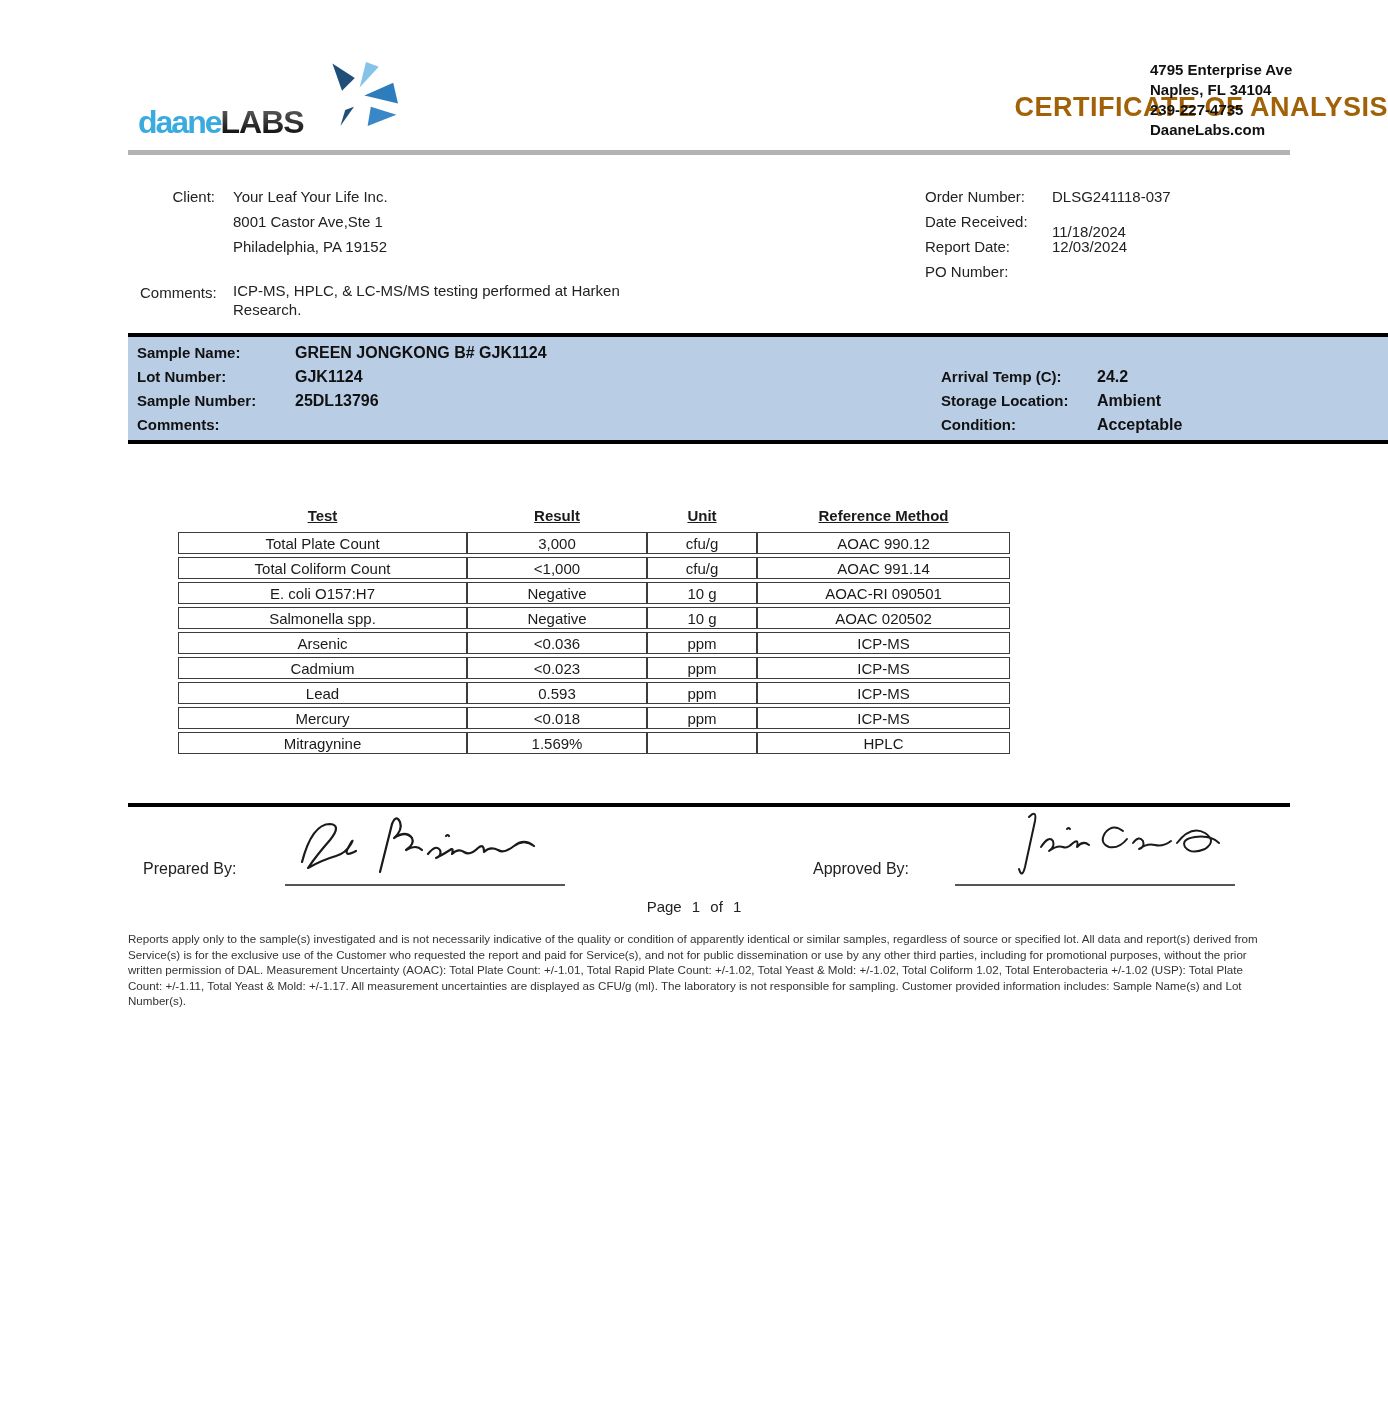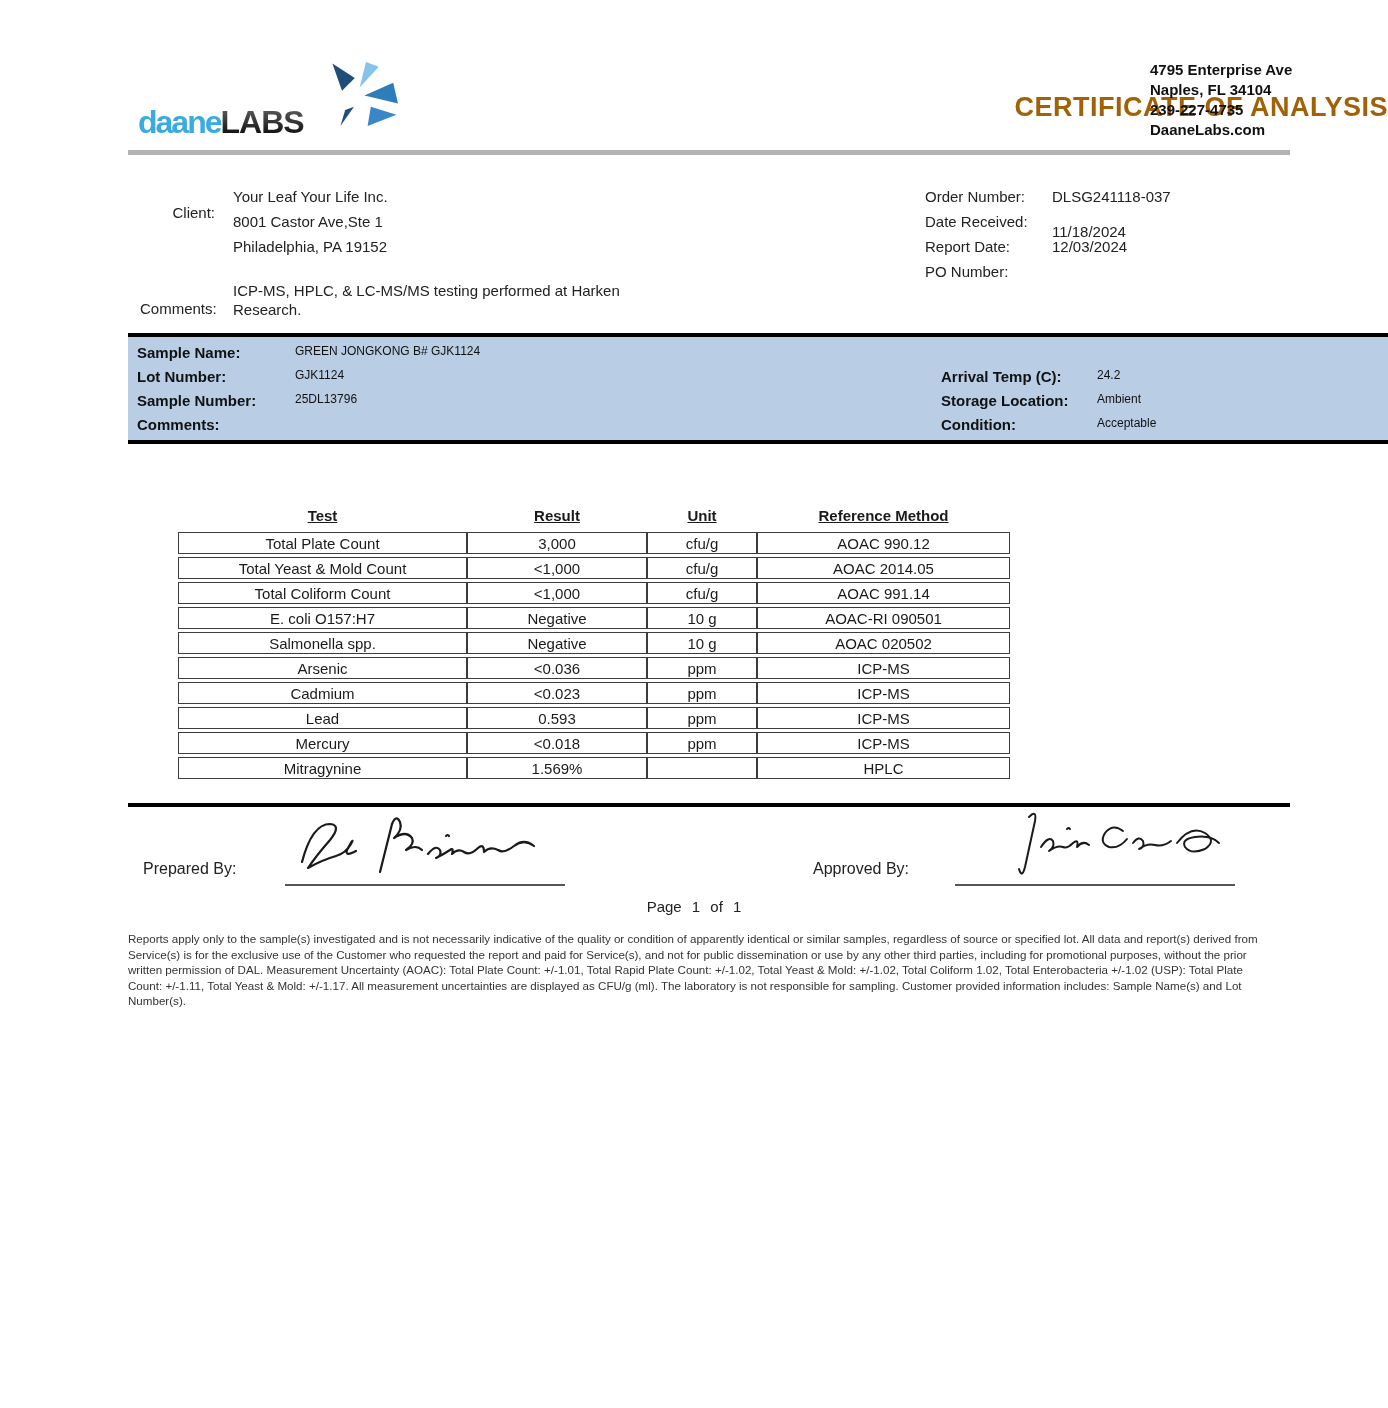--- a/index.html
+++ b/index.html
@@ -12,32 +12,32 @@
   .logo-text{position:absolute;left:0;bottom:8px;font-size:32px;font-weight:bold;letter-spacing:-2px;line-height:1;}
   .logo-daane{color:#3aabdf;font-weight:bold;}
   .logo-labs{color:#111;background:linear-gradient(#6a6a6a,#000);-webkit-background-clip:text;background-clip:text;-webkit-text-fill-color:transparent;font-weight:bold;letter-spacing:-1px;}
   .logo-mark{position:absolute;right:0;top:0;}
   .coa-title{position:absolute;left:0;top:92px;width:100%;text-align:right;font-size:27px;font-weight:bold;color:#a16207;letter-spacing:.5px;}
   .lab-address{position:absolute;left:1150px;top:60px;font-size:15px;font-weight:bold;line-height:20px;color:#111;}
   .header-rule{position:absolute;left:128px;top:150px;width:1162px;height:5px;background:#b3b3b3;}
   
   .info-label{position:absolute;font-size:15px;color:#222;}
   .info-value{position:absolute;font-size:15px;color:#222;}
-  .client-label{left:140px;width:75px;text-align:right;margin-top:16px;}
+  .client-label{left:140px;width:75px;text-align:right;}
   .client-col{left:233px;}
   .order-label{left:925px;}
   .order-value{left:1052px;}
   .comments-value{width:400px;line-height:19px;}
   
   .sample-box{
     position:absolute;left:128px;top:333px;width:1358px;height:103px;
     border-top:4px solid #000;border-bottom:4px solid #000;box-sizing:content-box;
   }
   .sample-row-label{position:absolute;font-size:15px;font-weight:bold;color:#111;}
-  .sample-row-value{position:absolute;font-size:12px;color:#111;}
+  .sample-row-value{position:absolute;font-size:16px;color:#111;font-weight:bold;}
   
   .results{position:absolute;left:178px;top:501px;width:832px;}
   table.rt{border-collapse:separate;border-spacing:0 3px;width:832px;table-layout:fixed;}
   table.rt td{border:1.5px solid #3c3c3c;height:18px;padding:1px 2px;font-size:15px;text-align:center;color:#1a1a1a;background:#fff;overflow:hidden;white-space:nowrap;}
   table.rt thead td{border:none;background:transparent;height:20px;padding-bottom:4px;}
   table.rt thead span{font-weight:bold;text-decoration:underline;font-size:15px;}
   .col-test{width:289px;}.col-result{width:180px;}.col-unit{width:110px;}.col-method{width:253px;}
   
   .bottom-rule{position:absolute;left:128px;top:803px;width:1162px;height:4px;background:#000;}
   .sig-label{position:absolute;font-size:16px;color:#222;}
@@ -128,26 +128,20 @@
         </tr>
       </thead>
       <tbody>
         <tr>
             <td>Total Plate Count</td>
             <td>3,000</td>
             <td>cfu/g</td>
             <td>AOAC 990.12</td>
           </tr>
         <tr>
-            <td>Total Yeast &amp; Mold Count</td>
-            <td>&lt;1,000</td>
-            <td>cfu/g</td>
-            <td>AOAC 2014.05</td>
-          </tr>
-        <tr>
             <td>Total Coliform Count</td>
             <td>&lt;1,000</td>
             <td>cfu/g</td>
             <td>AOAC 991.14</td>
           </tr>
         <tr>
             <td>E. coli O157:H7</td>
             <td>Negative</td>
             <td>10 g</td>
             <td>AOAC-RI 090501</td>

